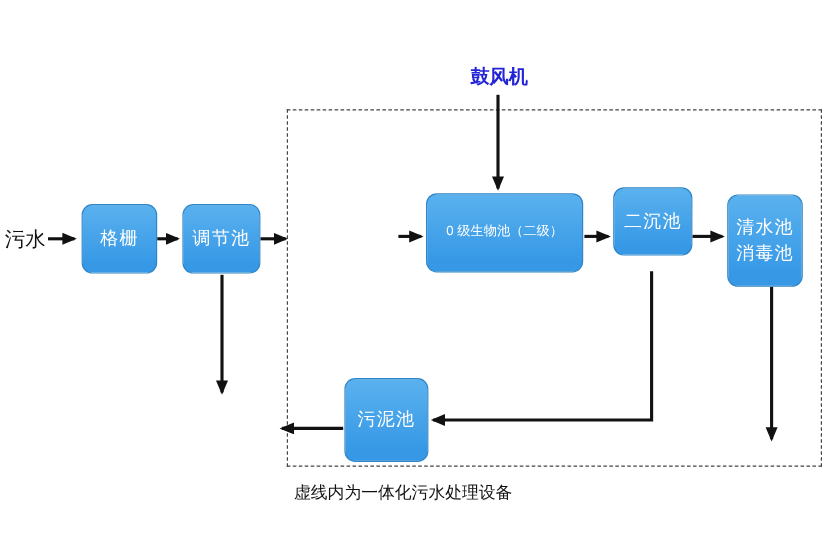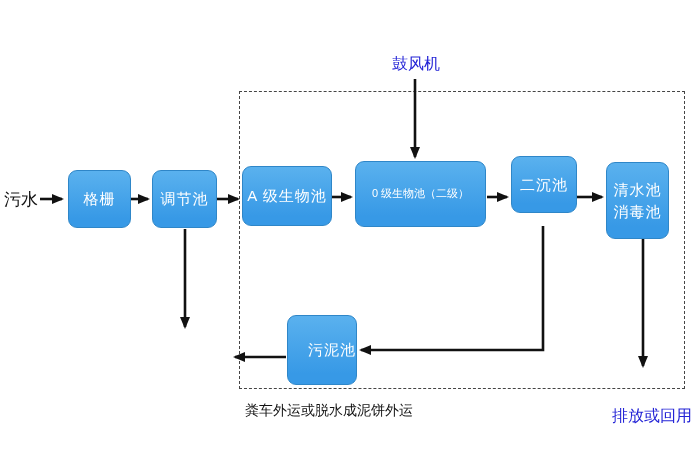--- a/index.html
+++ b/index.html
@@ -43,21 +43,21 @@
     position: absolute;
     left: 239px; top: 91px;
     width: 446px; height: 298px;
     border: 1.5px dashed #444444;
   }
   .txt {
     position: absolute;
     white-space: nowrap;
     color: var(--plain-text);
   }
-  .txt.accent { color: var(--accent-text); font-weight: normal; }
+  .txt.accent { color: var(--accent-text); font-weight: bold; }
   svg.arrows {
     position: absolute;
     left: 0; top: 0;
     width: 700px; height: 450px;
     pointer-events: none;
   }
   .arrow-line {
     stroke: var(--arrow);
     stroke-width: 2.6;
     fill: none;
@@ -95,39 +95,35 @@
   <div class="txt accent" style="left:392px; top:54px; font-size:16px;">鼓风机</div>
 
   <div class="node" style="left:152px; top:170px; width:65px; height:58px;">
     <span>调节池</span>
   </div>
 
   <div class="node" style="left:68px; top:170px; width:63px; height:58px;">
     <span>格栅</span>
   </div>
 
-  <div class="node" style="left:242px; top:166px; width:90px; height:60px;">
-    <span>A 级生物池</span>
-  </div>
 
   <div class="node small-text" style="left:355px; top:161px; width:131px; height:66px;">
     <span>0 级生物池（二级）</span>
   </div>
 
   <div class="node" style="left:511px; top:156px; width:66px; height:57px;">
     <span>二沉池</span>
   </div>
 
   <div class="node" style="left:606px; top:162px; width:63px; height:77px;">
     <span>清水池</span>
     <span>消毒池</span>
   </div>
 
-  <div class="node" style="left:287px; top:315px; width:70px; height:70px;align-items:flex-end;">
+  <div class="node" style="left:287px; top:315px; width:70px; height:70px;">
     <span>污泥池</span>
   </div>
 
 
-  <div class="txt" style="left:245px; top:402px; font-size:14px;">粪车外运或脱水成泥饼外运</div>
+  <div class="txt" style="left:245px; top:402px; font-size:14px;">虚线内为一体化污水处理设备</div>
 
-  <div class="txt accent" style="left:612px; top:406px; font-size:16px;">排放或回用</div>
 
 </div>
 
 </body></html>

